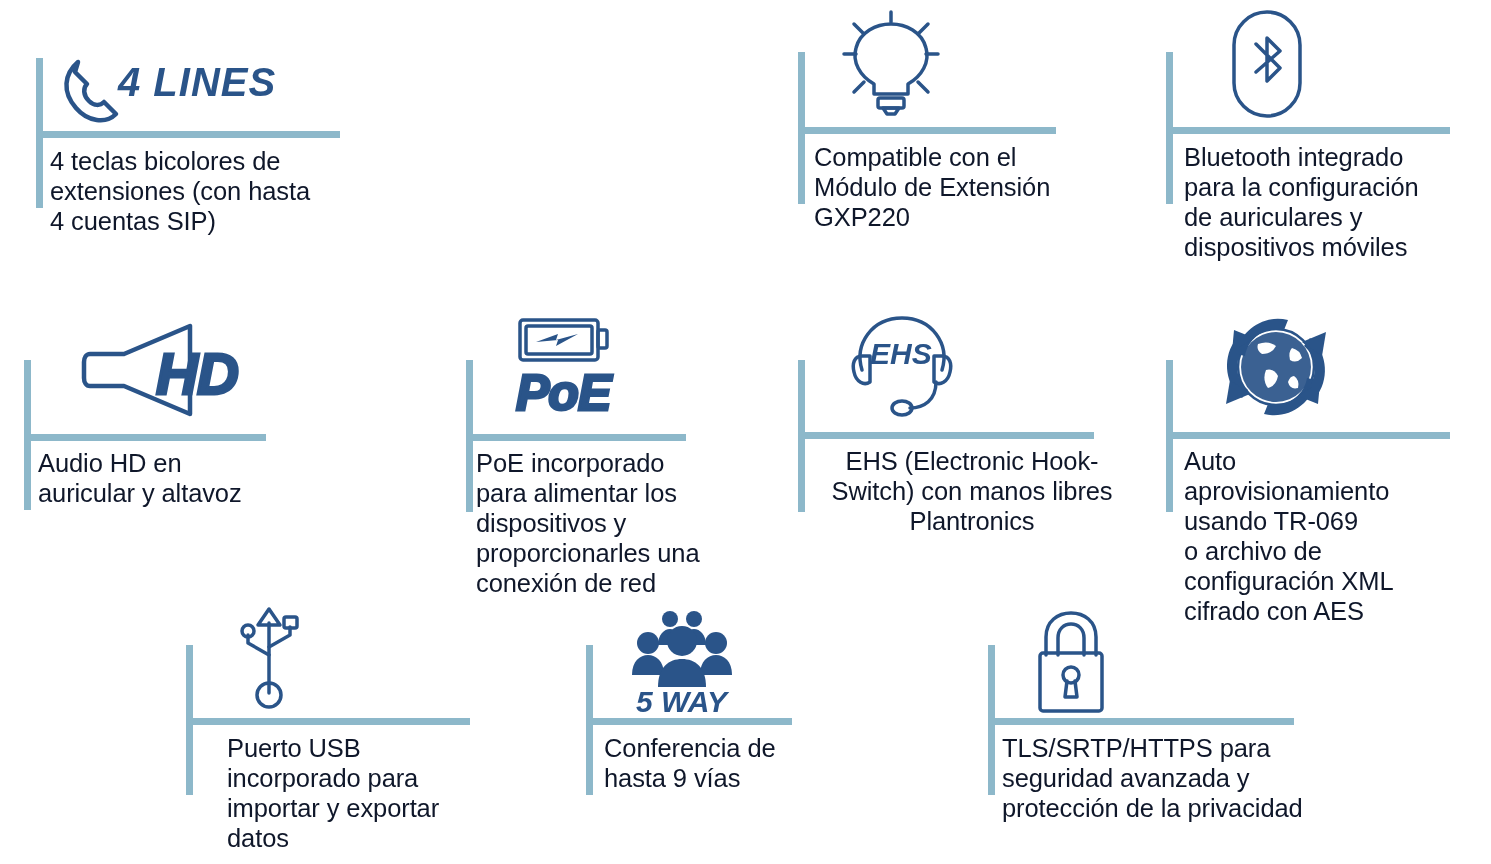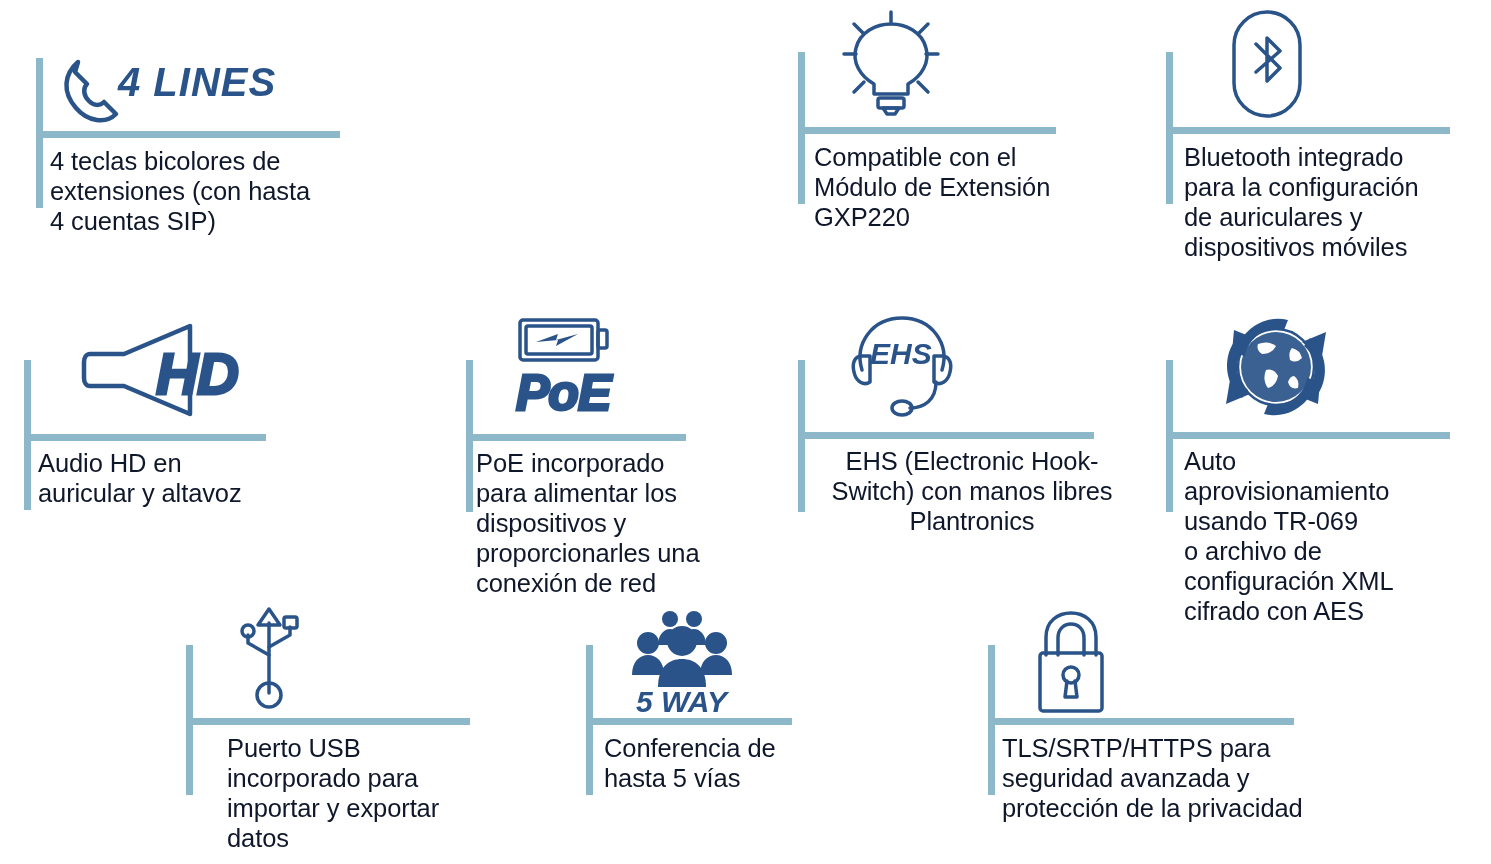--- a/index.html
+++ b/index.html
@@ -219,21 +219,21 @@
         <circle class="fill-dark" cx="24" cy="36" r="11"></circle>
         <path class="fill-dark" d="M8 68 C8 54, 16 48, 24 48 C32 48, 40 54, 40 68 Z"></path>
         <circle class="fill-dark" cx="92" cy="36" r="11"></circle>
         <path class="fill-dark" d="M76 68 C76 54, 84 48, 92 48 C100 48, 108 54, 108 68 Z"></path>
         <circle class="fill-dark" cx="58" cy="34" r="15"></circle>
         <path class="fill-dark" d="M34 80 C34 60, 45 52, 58 52 C71 52, 82 60, 82 80 Z"></path>
         <text class="wordmark" x="12" y="105" font-size="30" letter-spacing="0">5 WAY</text>
       </svg>
     </div>
     <div class="caption" style="left:18px; top:88px; width:250px;">Conferencia de
-hasta 5 vías</div>
+hasta 9 vías</div>
   </div>
 
   <div class="cell" style="left:988px; top:645px; width:330px; height:200px;">
     <div class="vline" style="height:150px;"></div>
     <div class="hline" style="top:73px; width:306px;"></div>
     <div class="icon-wrap" style="left:30px; top:-40px;">
       <svg width="110" height="110" viewBox="0 0 110 110">
         <path class="stroke-dark-thin" d="M28 50 L28 32 C28 16, 40 8, 53 8 C66 8, 78 16, 78 32 L78 50"></path>
         <path class="stroke-dark-thin" d="M40 50 L40 33 C40 24, 46 19, 53 19 C60 19, 66 24, 66 33 L66 50"></path>
         <rect class="stroke-dark-thin" x="22" y="48" width="62" height="58" rx="3"></rect>

